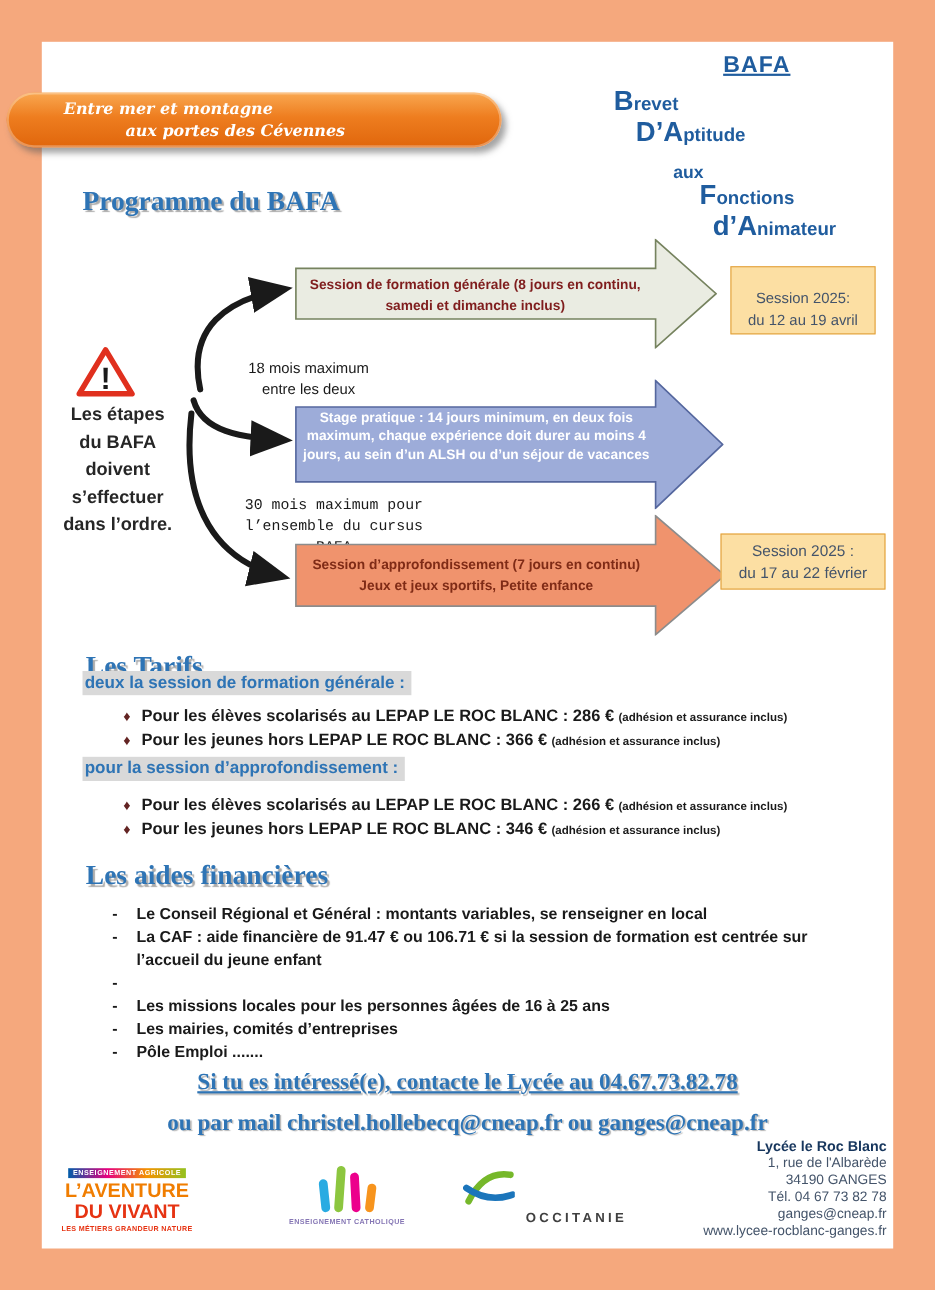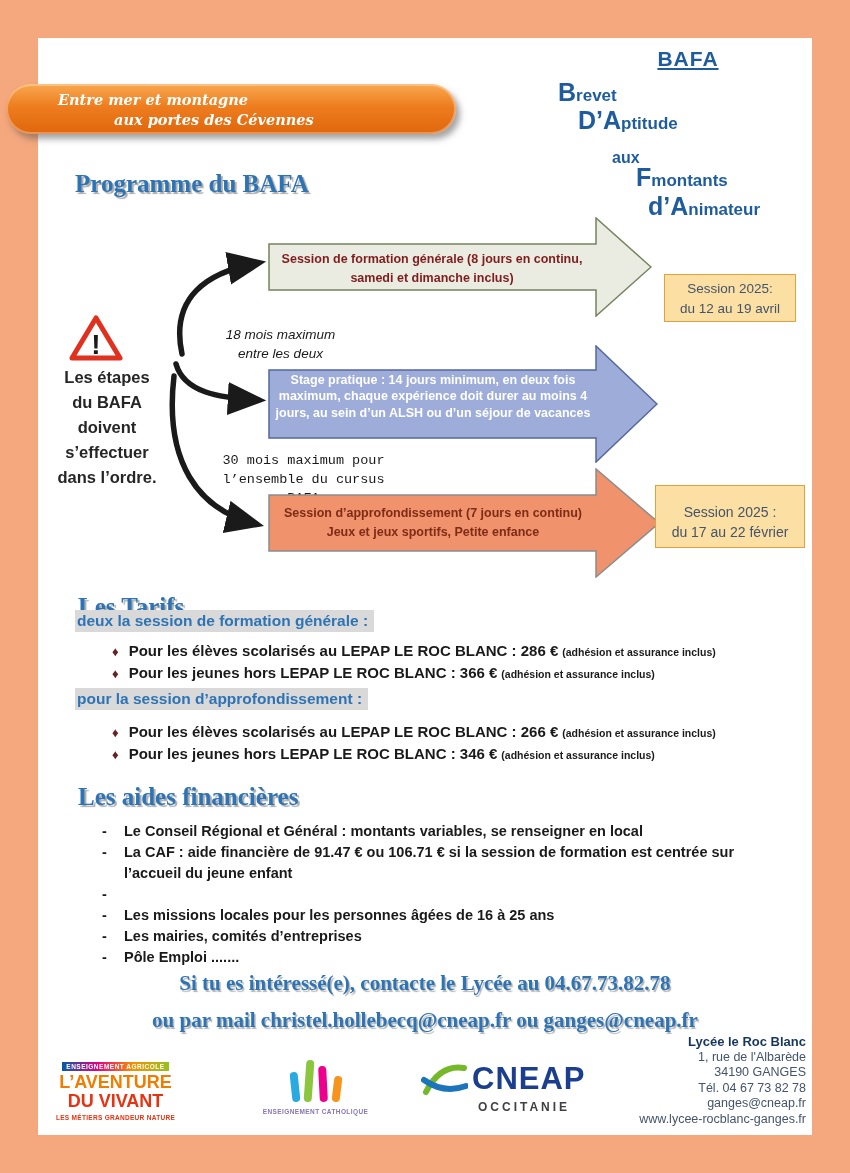--- a/index.html
+++ b/index.html
@@ -30,25 +30,25 @@
   #arrow1{left:268px;top:217px;}
   #arrow2{left:268px;top:345px;}
   #arrow3{left:268px;top:468px;}
 
   .step-text{position:absolute;text-align:center;font-weight:bold;font-size:12.5px;}
   #step1text{left:276px;top:250px;width:312px;color:#7f1d1d;line-height:1.5;}
   #step2text{left:272px;top:372px;width:322px;color:#ffffff;line-height:1.3;}
   #step3text{left:276px;top:504px;width:314px;color:#7F2B16;line-height:1.55;}
 
   .session-box{position:absolute;background:#FCDFA3;border:1.5px solid #E2A13C;color:#44546A;text-align:center;line-height:1.45;}
-  #session1{left:664px;top:242px;width:130px;height:42px;padding-top:4px;font-size:13.5px;margin-top:32px;}
-  #session2{left:655px;top:485px;width:148px;height:45px;padding-top:16px;font-size:14px;}
+  #session1{left:664px;top:242px;width:130px;height:42px;padding-top:18px;font-size:13.5px;}
+  #session2{left:655px;top:485px;width:148px;height:45px;padding-top:4px;font-size:14px;}
 
   .gap-label{position:absolute;font-size:13.5px;color:#1a1a1a;text-align:center;line-height:19px;}
-  #gap1{left:208px;top:325px;width:145px;font-style:italic;}
+  #gap1{left:208px;top:325px;width:145px;}
   #gap2{left:206px;top:451px;width:195px;font-family:Liberation Mono, monospace;}
 
   #warning-icon{position:absolute;left:68px;top:312px;}
   .warning-text{position:absolute;left:36px;top:365px;width:142px;text-align:center;font-size:16.5px;font-weight:bold;color:#262626;line-height:25px;}
 
   #connectors{position:absolute;left:148px;top:236px;}
 
   .section-heading{position:absolute;font-family:"Liberation Serif",serif;font-weight:bold;font-size:25px;color:#2E74B5;text-shadow:2px 2px 1px #ABABAB;}
   #tarifs-heading{left:78px;top:593px;}
   #aides-heading{left:78px;top:783px;}
@@ -63,21 +63,21 @@
   #tarif0{top:642px;}
   #tarif1{top:664px;}
   #tarif2{top:723px;}
   #tarif3{top:745px;}
 
   .aides-list{position:absolute;left:102px;top:821px;width:658px;}
   .aide-item{display:flex;font-weight:bold;font-size:14.5px;color:#1a1a1a;line-height:21px;}
   .aide-item .dash{flex:0 0 22px;width:22px;}
 
   .contact{position:absolute;left:38px;width:774px;text-align:center;font-family:"Liberation Serif",serif;font-weight:bold;font-size:21px;color:#2E74B5;text-shadow:1.5px 1.5px 1px #B5B5B5;}
-  #contact1{top:971px;}
+  #contact1{top:971px;text-decoration:underline;}
   #contact2{top:1008px;}
 
   
   .logo-av{position:absolute;left:48px;top:1055px;width:135px;text-align:center;line-height:1.1;}
   .logo-av .top{display:inline-block;font-size:6.5px;font-weight:bold;color:#fff;background:linear-gradient(90deg,#005CA9,#E6007E,#F39200,#95C11F);padding:1px 4px;letter-spacing:.5px;}
   .logo-av .l1{font-size:18px;font-weight:800;color:#F07D00;}
   .logo-av .l2{font-size:18px;font-weight:800;color:#E63312;}
   .logo-av .bottom{font-size:6.5px;font-weight:bold;color:#E63312;letter-spacing:.3px;margin-top:2px;}
 
   .logo-cath{position:absolute;left:258px;top:1056px;width:115px;text-align:center;}
@@ -105,21 +105,21 @@
 
   <div class="banner">
     <div class="l1">Entre mer et montagne</div>
     <div class="l2">aux portes des Cévennes</div>
   </div>
 
   <div class="bafa-title">BAFA</div>
   <div class="bafa-line" id="bafal0"><span class="big">B</span><span>revet</span></div>
   <div class="bafa-line" id="bafal1"><span class="big">D’A</span><span>ptitude</span></div>
   <div class="bafa-line" id="bafal2"><span class="big"></span><span>aux</span></div>
-  <div class="bafa-line" id="bafal3"><span class="big">F</span><span>montants</span></div>
+  <div class="bafa-line" id="bafal3"><span class="big">F</span><span>onctions</span></div>
   <div class="bafa-line" id="bafal4"><span class="big">d’A</span><span>nimateur</span></div>
 
   <div class="page-title">Programme du BAFA</div>
 
   <svg class="arrow-svg" id="arrow1" width="384" height="100" viewBox="0 0 384 100">
     <polygon points="1,27 328,27 328,1 383,50 328,99 328,73 1,73" stroke="#76835F" stroke-width="1.5" fill="#EAECE2"></polygon>
   </svg>
   <div class="step-text" id="step1text">Session de formation générale (8 jours en continu, samedi et dimanche inclus)</div>
 
   <div class="session-box" id="session1">
@@ -243,21 +243,20 @@
     </div>
     <div class="caption">ENSEIGNEMENT CATHOLIQUE</div>
   </div>
 
   <div class="logo-cneap">
     <div class="row">
       <svg width="48" height="42" viewBox="0 0 48 42">
         <path d="M6,34 Q20,6 44,10" fill="none" stroke="#76B82A" stroke-width="6" stroke-linecap="round"></path>
         <path d="M4,22 Q24,36 46,28" fill="none" stroke="#1B75BB" stroke-width="6" stroke-linecap="round"></path>
       </svg>
-      <span class="name">CNEAP</span>
     </div>
     <div class="region">OCCITANIE</div>
   </div>
 
   <div class="addr">
     <div class="name">Lycée le Roc Blanc</div>
     <div>1, rue de l'Albarède</div>
     <div>34190 GANGES</div>
     <div>Tél. 04 67 73 82 78</div>
     <div>ganges@cneap.fr</div>

